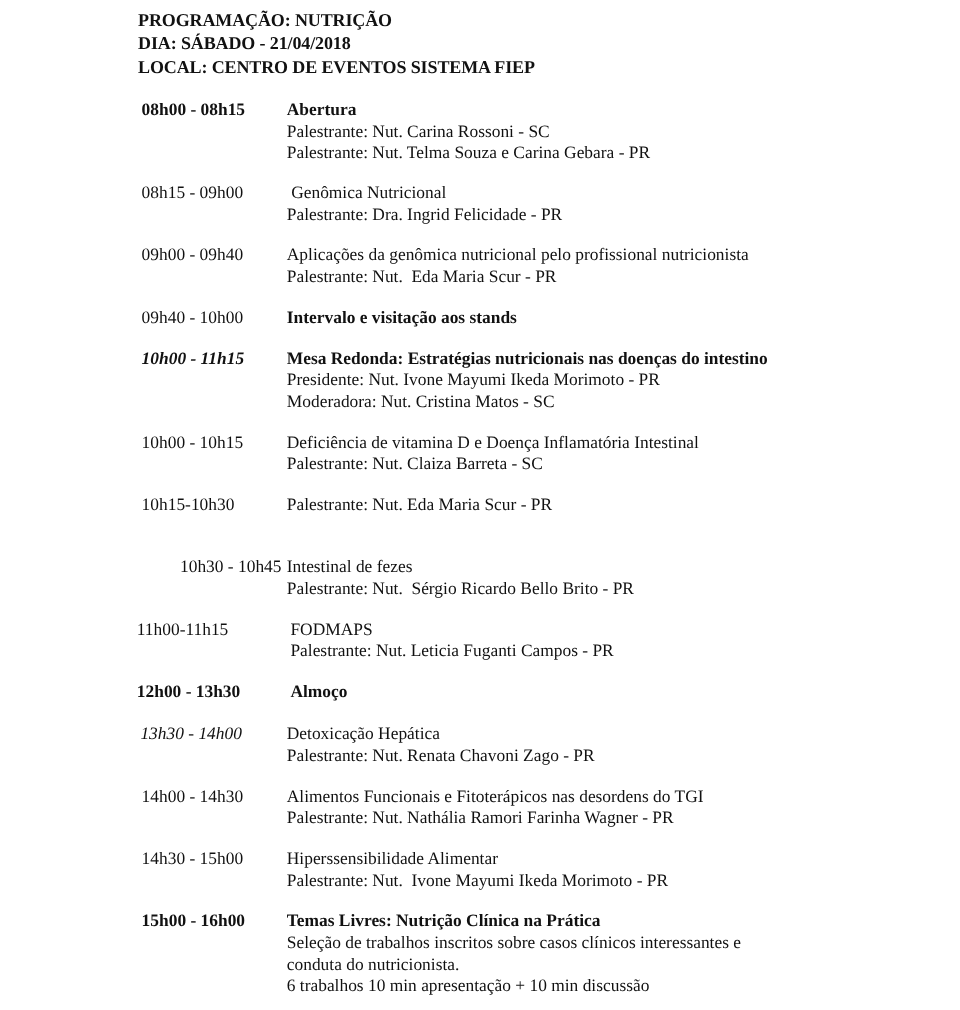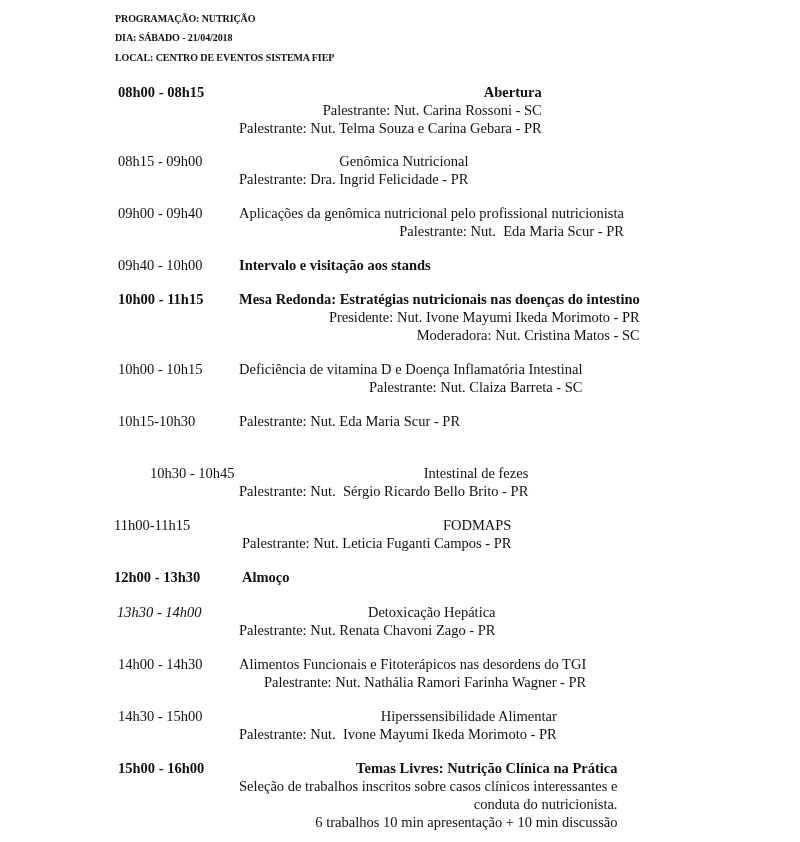--- a/index.html
+++ b/index.html
@@ -1,21 +1,21 @@
 <!DOCTYPE html>
 <html><head>
 <meta charset="utf-8">
 <style>
   html, body { margin:0; padding:0; background:#ffffff; }
   body { width:800px; height:842px; position:relative; overflow:hidden;
          font-family:"Liberation Serif", serif; color:#111; }
-  .hdr { position:absolute; left:115px; font-weight:bold; font-size:10px; line-height:19px; letter-spacing:-0.1px; }
+  .hdr { position:absolute; left:115px; font-weight:bold; font-size:15px; line-height:19px; letter-spacing:-0.1px; }
   .row { position:absolute; left:0; width:800px; font-size:14.5px; line-height:18px; }
   .time { position:absolute; white-space:nowrap; }
-  .content { position:absolute; left:239px; white-space:nowrap;text-align:right; }
+  .content { position:absolute; left:239px; white-space:nowrap; }
   .content .line { display:block; }
   .bold { font-weight:bold; }
 </style>
 </head>
 <body>
 
 <div>
   <div class="hdr" style="top:9px;">PROGRAMAÇÃO: NUTRIÇÃO</div>
   <div class="hdr" style="top:28px;">DIA: SÁBADO - 21/04/2018</div>
   <div class="hdr" style="top:48px;">LOCAL: CENTRO DE EVENTOS SISTEMA FIEP</div>
@@ -49,21 +49,21 @@
   </div>
 
   <div class="row" style="top:256px;">
     <span class="time" style="left:118px;">09h40 - 10h00</span>
     <div class="content">
       <span class="line bold">Intervalo e visitação aos stands</span>
     </div>
   </div>
 
   <div class="row" style="top:290px;">
-    <span class="time bold" style="left:118px;">10h00 - 11h15</span>
+    <span class="time bold" style="left:118px;font-style:italic;">10h00 - 11h15</span>
     <div class="content">
       <span class="line bold">Mesa Redonda: Estratégias nutricionais nas doenças do intestino</span>
       <span class="line">Presidente: Nut. Ivone Mayumi Ikeda Morimoto - PR</span>
       <span class="line">Moderadora: Nut. Cristina Matos - SC</span>
     </div>
   </div>
 
   <div class="row" style="top:360px;">
     <span class="time" style="left:118px;">10h00 - 10h15</span>
     <div class="content">

